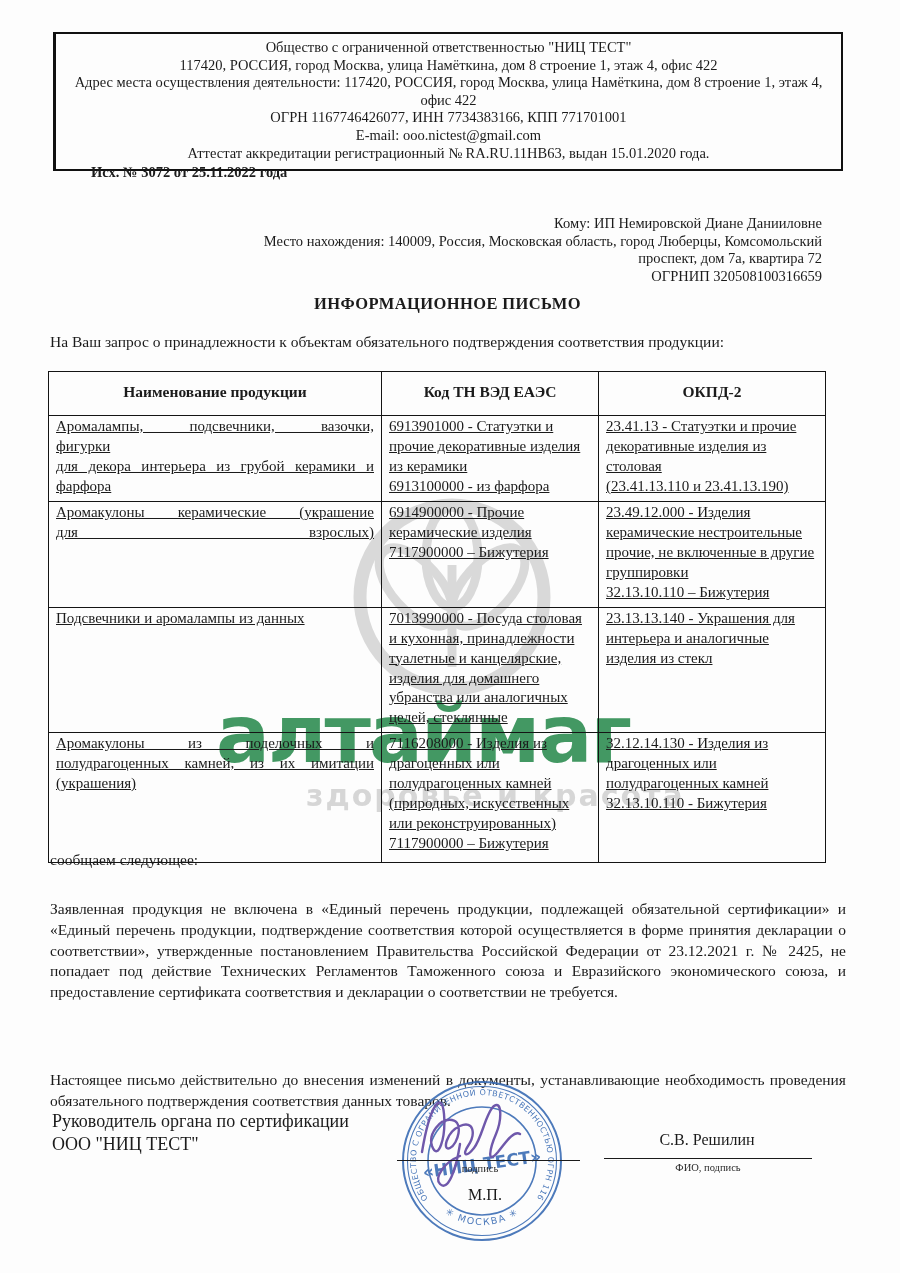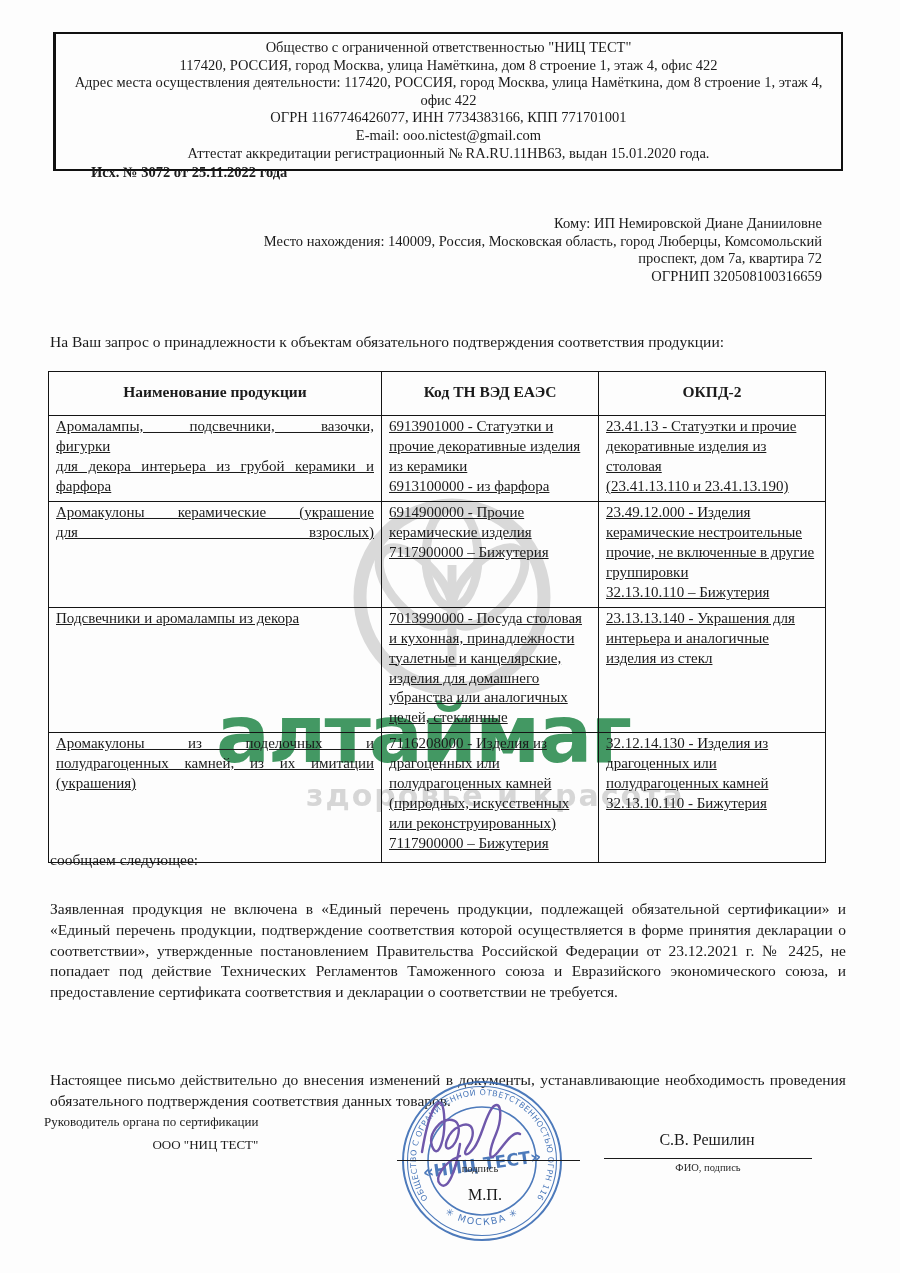--- a/index.html
+++ b/index.html
@@ -53,21 +53,21 @@
   }
   .cell { white-space:pre-line; line-height:1.33;text-decoration:underline; }
   .cjust { text-align:justify; text-align-last:justify; }
   .lead-line { left:50px; top:851px; font-size:15.5px; }
   .para {
     left:50px; width:796px; text-align:justify;
     font-size:15.5px; line-height:20.8px;
   }
   #para1 { top:899px; }
   #para2 { top:1034px;margin-top:36px; }
-  .sig-role { left:44px; top:1110px; font-size:13px; line-height:23px;text-align:right; }
+  .sig-role { left:52px; top:1110px; font-size:18px; line-height:23px; }
   .stamp-svg { left:401px; top:1080px; }
   .sign-svg  { left:398px; top:1070px; }
   .sig-line-left  { left:397px; top:1160px; width:183px; border-top:1.6px solid #1b1b1b; height:0; }
   .sig-podpis { left:400px; top:1163px; width:160px; text-align:center; font-size:10.5px; color:#2a2a2a; }
   .sig-mp     { left:400px; top:1186px; width:170px; text-align:center; font-size:16px; }
   .sig-fio    { left:608px; top:1131px; width:198px; text-align:center; font-size:16px; }
   .sig-line-right { left:604px; top:1158px; width:208px; border-top:1.6px solid #1b1b1b; height:0; }
   .sig-fio-label  { left:604px; top:1162px; width:208px; text-align:center; font-size:10.5px; color:#2a2a2a; }
 </style>
 </head>
@@ -97,20 +97,21 @@
   </div>
 
   <div class="ct ref-line">Исх. № 3072 от 25.11.2022 года</div>
 
   <div class="ct recipient">
     <div>Кому: ИП Немировской Диане Данииловне</div>
     <div>Место нахождения: 140009, Россия, Московская область, город Люберцы, Комсомольский проспект, дом 7а, квартира 72</div>
     <div>ОГРНИП 320508100316659</div>
   </div>
 
+  <div class="ct doc-title">ИНФОРМАЦИОННОЕ ПИСЬМО</div>
   <div class="ct intro">На Ваш запрос о принадлежности к объектам обязательного подтверждения соответствия продукции:</div>
 
   <table class="products">
     <colgroup>
         <col style="width:333px">
         <col style="width:217px">
         <col style="width:227px">
       </colgroup>
     <tbody>
         <tr>
@@ -130,21 +131,21 @@
     </tr>
     <tr style="height:97px">
       <td class="cell cjust">Аромакулоны керамические (украшение
 для взрослых)</td>
       <td class="cell">6914900000 - Прочие керамические изделия
 7117900000 – Бижутерия</td>
       <td class="cell">23.49.12.000  - Изделия керамические нестроительные прочие, не включенные в другие группировки
 32.13.10.110 – Бижутерия</td>
     </tr>
     <tr style="height:112px">
-      <td class="cell">Подсвечники и аромалампы из декора</td>
+      <td class="cell">Подсвечники и аромалампы из данных</td>
       <td class="cell">7013990000 - Посуда столовая и кухонная, принадлежности туалетные и канцелярские, изделия для домашнего убранства или аналогичных целей, стеклянные</td>
       <td class="cell">23.13.13.140 - Украшения для интерьера и аналогичные изделия из стекл</td>
     </tr>
     <tr style="height:130px">
       <td class="cell cjust">Аромакулоны из поделочных и
 полудрагоценных камней, из их имитации
 (украшения)</td>
       <td class="cell">7116208000 - Изделия из драгоценных или полудрагоценных камней (природных, искусственных или реконструированных)
 7117900000 – Бижутерия</td>
       <td class="cell">32.12.14.130 - Изделия из драгоценных или полудрагоценных камней

